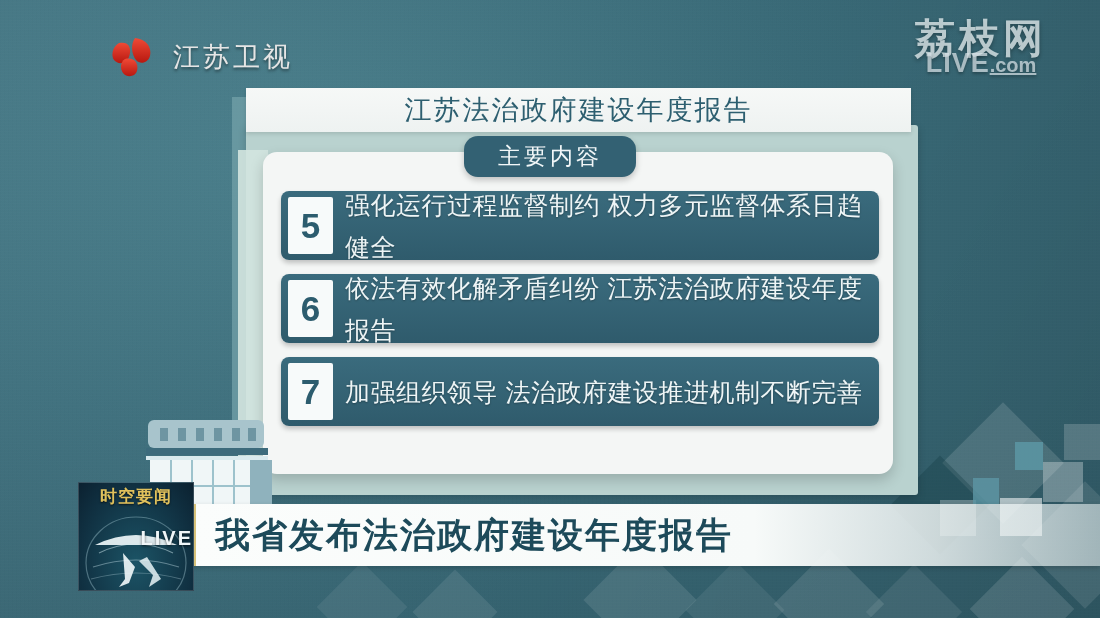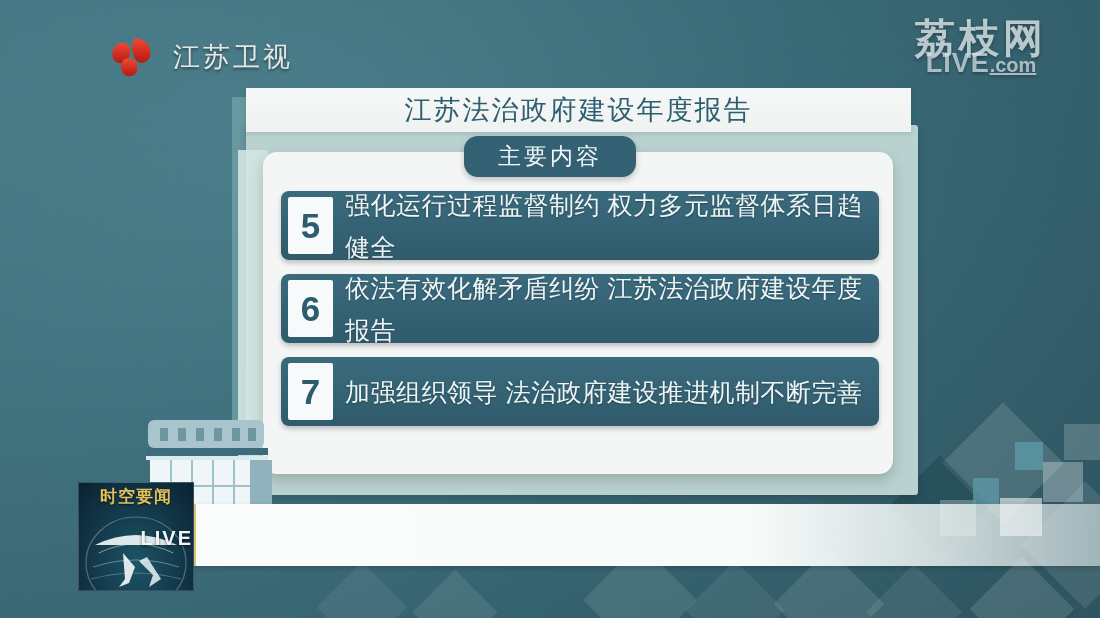--- a/index.html
+++ b/index.html
@@ -420,14 +420,15 @@
       <path d="M14 84 Q57 70 100 84" fill="none" stroke="rgba(210,235,242,.4)" stroke-width="1.2"></path>
       <path d="M12 96 Q57 84 102 96" fill="none" stroke="rgba(210,235,242,.3)" stroke-width="1.2"></path>
       <path d="M44 70 L46 96 L40 104 L50 100 L56 84 Z" fill="#f2f9fb" opacity=".9"></path>
       <path d="M60 78 L74 92 L70 104 L82 96 L68 74 Z" fill="#e8f3f6" opacity=".85"></path>
     </svg>
     <div class="live-word">LIVE</div>
   </div>
 
   <div class="headline-bar"></div>
   <div class="headline-accent"></div>
+  <div class="headline-text">我省发布法治政府建设年度报告</div>
 
 </div>
 
 </body></html>

